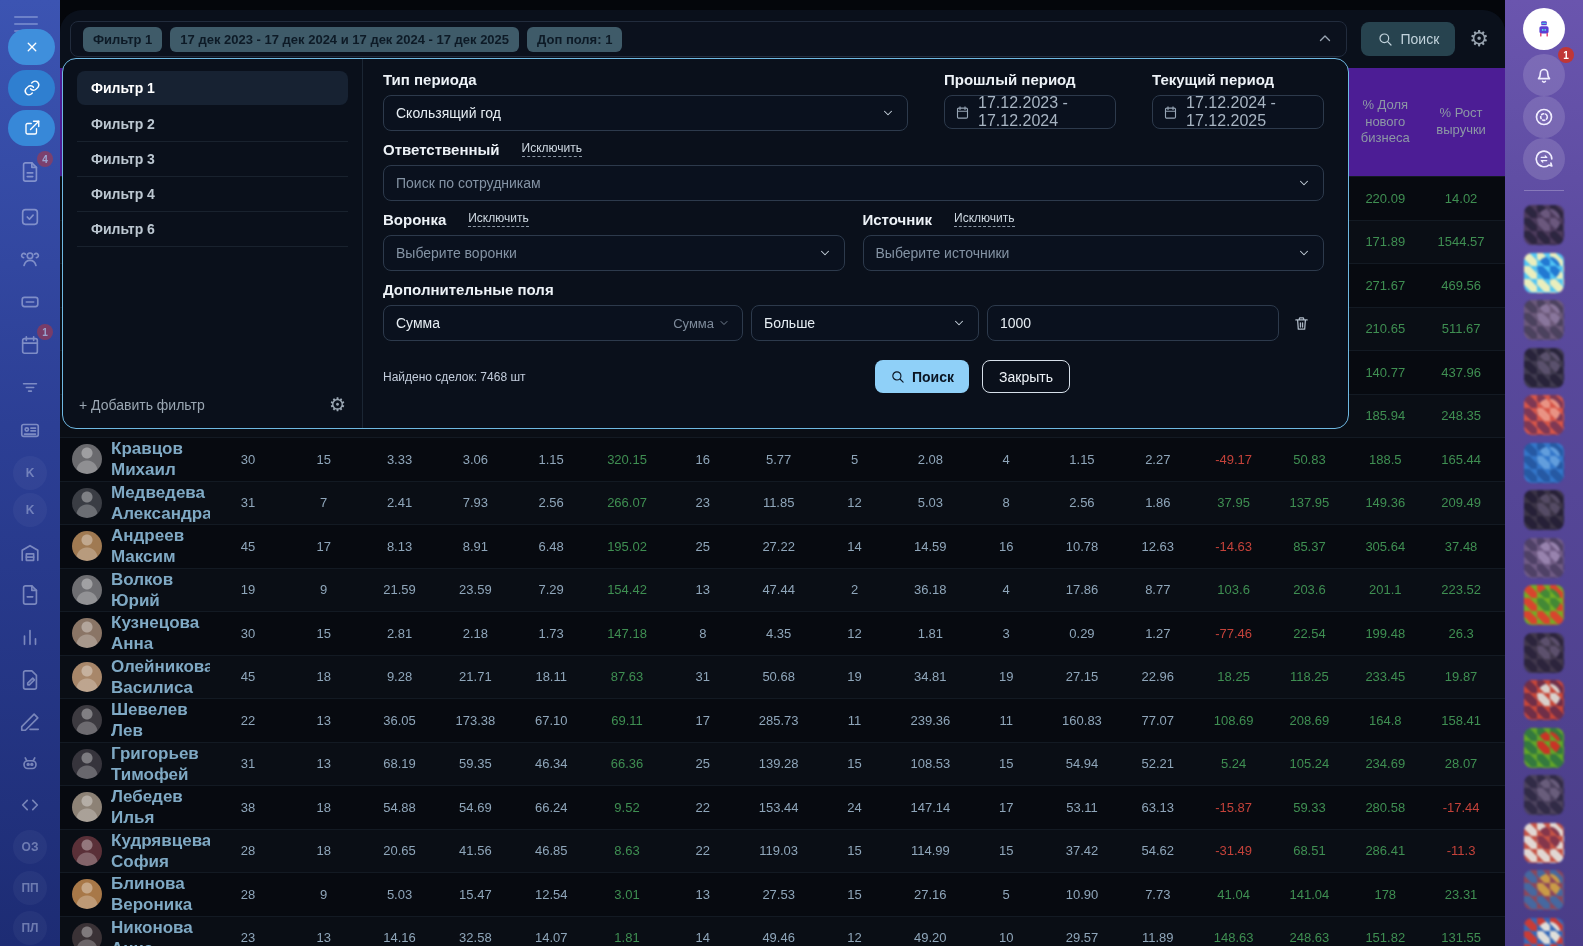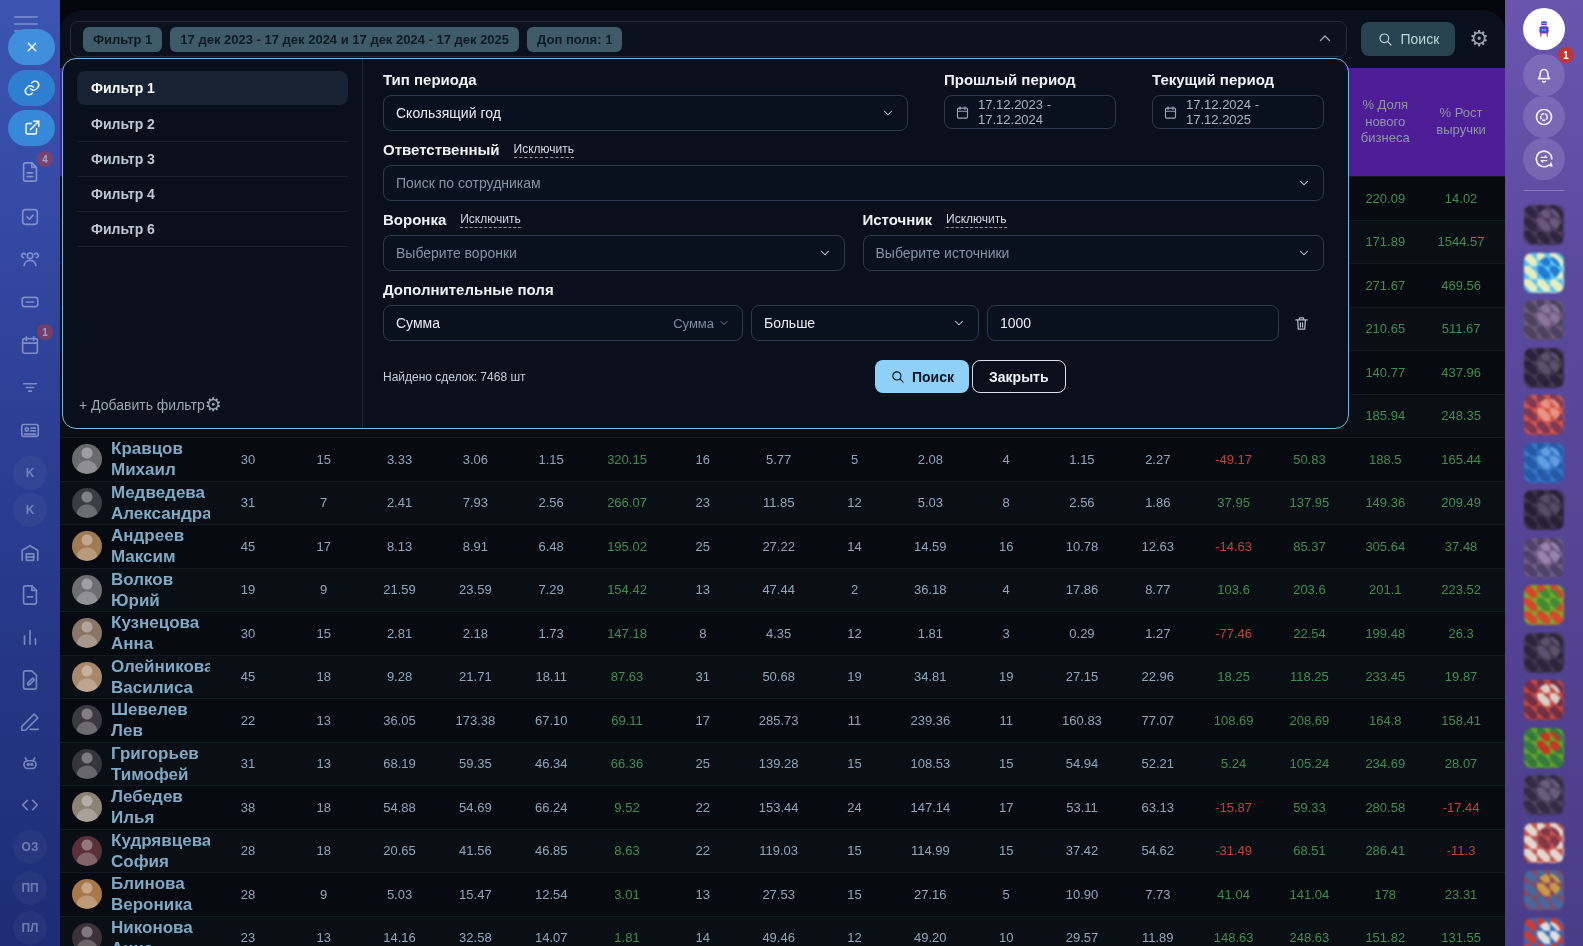--- a/index.html
+++ b/index.html
@@ -75,58 +75,58 @@
   .pname { color:#7fa9c4; font-size:17px; font-weight:bold; line-height:1.25; }
 
   
   #dialog { position:absolute; left:2px; top:48px; width:1287px; height:371px; background:#0a101b;
     border:1px solid #6fb9e2; border-radius:14px; display:flex; overflow:hidden; z-index:20; }
   #flist { width:300px; border-right:1px solid #1b2634; position:relative; padding:12px 0 0 0; }
   .flist-item { margin:0 14px; padding:9px 14px; color:#bcc7d1; font-size:14px; font-weight:bold;
     border-bottom:1px solid #19222e; cursor:pointer; }
   .flist-item.active { background:#172232; border-radius:8px; color:#fff; border-bottom:none; margin-bottom:2px; }
   #flist-bottom { position:absolute; left:16px; right:16px; bottom:12px; display:flex;
-    align-items:center; }
+    align-items:center; justify-content:space-between; }
   #add-filter { color:#9aa6b2; font-size:14px; cursor:pointer; }
   #flist-gear { color:#9aa6b2; font-size:19px; cursor:pointer; }
 
   #fform { flex:1; padding:12px 24px 14px 20px; }
   .flabel { color:#edf2f7; font-size:15px; font-weight:bold; margin-bottom:7px; }
-  .label-row { display:flex; align-items:flex-end; gap:14px; margin-bottom:7px; }
+  .label-row { display:flex; align-items:flex-start; gap:22px; margin-bottom:7px; }
   .label-row .flabel { margin-bottom:0; }
   .exclude { color:#cfd9e2; font-size:12px; border-bottom:1px dashed #8b97a5; cursor:pointer; padding-bottom:1px; }
   .ctrl { background:#0a111e; border:1px solid #2d3a4c; border-radius:8px; height:36px;
     display:flex; align-items:center; padding:0 12px; color:#e6edf3; font-size:14px; cursor:pointer; }
   .ctrl .ph { color:#8493a4; }
   .ctrl .chev { margin-left:auto; color:#c7d2dc; display:flex; }
   .ctrl .chev svg { width:14px; height:14px; }
   .frow1 { display:flex; gap:36px; }
   .frow1-left { flex:1; }
   .dategroup { width:172px; }
   .datechip { background:#0a111e; border:1px solid #2d3a4c; border-radius:8px; height:34px;
-    display:flex; align-items:center; gap:8px; padding:0 10px; color:#a7b4c2; font-size:13px; cursor:pointer; }
+    display:flex; align-items:center; gap:8px; padding:0 10px; color:#a7b4c2; font-size:16px; cursor:pointer; }
   .datechip svg { width:15px; height:15px; color:#97a5b5; flex:0 0 15px; }
   .fsection { margin-top:10px; }
   .two-col { display:flex; gap:18px; }
   .two-col > div { flex:1; }
   .extra-row { display:flex; gap:8px; align-items:center; }
   .unit-sel { margin-left:auto; color:#7e8b9b; font-size:13px; display:flex; align-items:center; gap:4px; }
   .unit-sel svg { width:12px; height:12px; }
   #trash-btn { color:#aeb9c6; width:28px; display:flex; justify-content:center; cursor:pointer; }
   #trash-btn svg { width:17px; height:17px; }
   .links-row { margin-top:15px; display:flex; gap:34px; font-size:14px; }
   #add-field { color:#2f9bf2; font-weight:bold; cursor:pointer; }
   #clear-fields { color:#8793a2; font-weight:bold; cursor:pointer; }
   .footer-row { margin-top:19px; display:flex; align-items:center; }
   #found-text { width:492px; color:#c4cedd; font-size:12px; }
   #dlg-search { height:33px; background:#8fd0f8; color:#0a1523; font-weight:bold; font-size:14px;
     border:none; border-radius:8px; display:flex; align-items:center; gap:7px; padding:0 15px;
     font-family:inherit; cursor:pointer; }
   #dlg-search svg { width:15px; height:15px; }
-  #dlg-close { height:33px; margin-left:3px; background:transparent; color:#eef3f8; font-weight:bold;
+  #dlg-close { height:33px; margin-left:13px; background:transparent; color:#eef3f8; font-weight:normal;
     font-size:14px; border:1px solid #d7e0ea; border-radius:8px; padding:0 16px; font-family:inherit; cursor:pointer; }
 
   svg { fill:none; stroke:currentColor; stroke-width:1.8; stroke-linecap:round; stroke-linejoin:round; }
 </style>
 </head>
 <body>
 
 <div id="stage">
 
   <nav id="left-rail">

